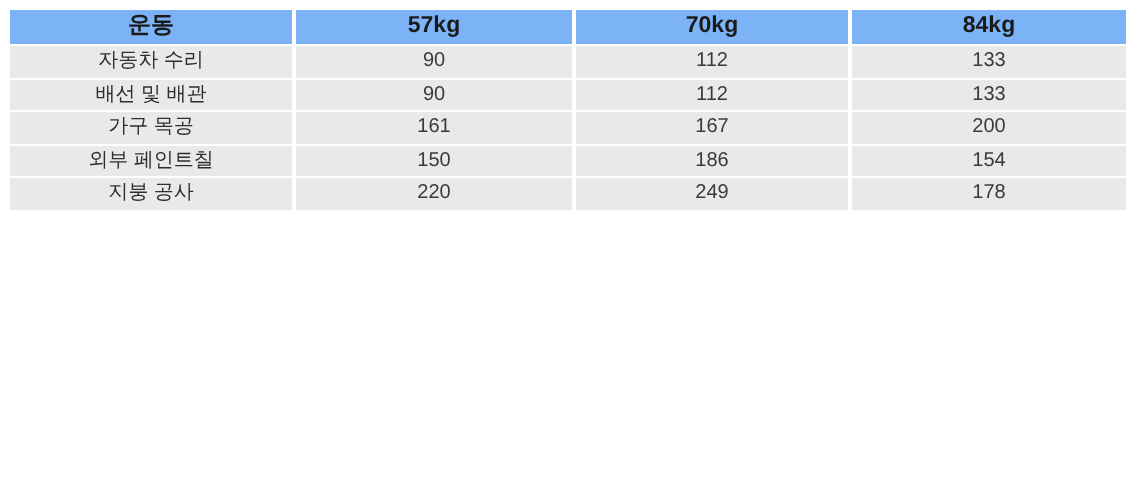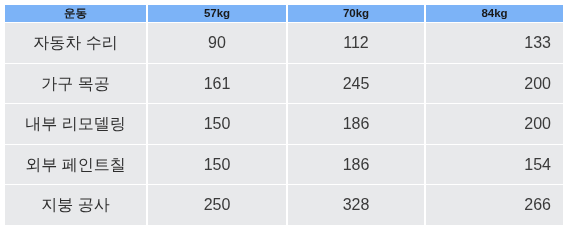--- a/index.html
+++ b/index.html
@@ -44,32 +44,32 @@
     border-bottom: 1px solid #ffffff;
     letter-spacing: 0px;
     white-space: nowrap;
     overflow: hidden;
   }
   thead th:last-child { border-right: none; }
 
   tbody td {
     background: #e8e9eb;
     color: #3a3a3a;
-    font-size: 16px;
+    font-size: 10px;
     font-weight: normal;
     height: 15.6px;
     line-height: 15.6px;
-    padding: 12px;
+    padding: 0;
     text-align: center;
     border-right: 2px solid #ffffff;
     border-bottom: 1px solid #ffffff;
     white-space: nowrap;
     overflow: hidden;
   }
-  tbody td:last-child { border-right: none; text-align: right; }
+  tbody td:last-child { border-right: none; }
   tbody tr:last-child td { border-bottom: none; margin-left: 33px; }
 
   tbody td.activity-cell {
     color: #2e2e2e;
   }
 </style>
 </head>
 <body>
 
 <div class="table-wrap">
@@ -89,38 +89,38 @@
       </tr>
     </thead>
     <tbody>
       <tr>
         <td class="activity-cell">자동차 수리</td>
         <td>90</td>
         <td>112</td>
         <td>133</td>
       </tr>
       <tr>
+        <td class="activity-cell">배선 및 배관</td>
+        <td>90</td>
+        <td>112</td>
+        <td>133</td>
+      </tr>
+      <tr>
         <td class="activity-cell">가구 목공</td>
         <td>161</td>
-        <td>245</td>
-        <td>200</td>
-      </tr>
-      <tr>
-        <td class="activity-cell">내부 리모델링</td>
-        <td>150</td>
-        <td>186</td>
+        <td>167</td>
         <td>200</td>
       </tr>
       <tr>
         <td class="activity-cell">외부 페인트칠</td>
         <td>150</td>
         <td>186</td>
         <td>154</td>
       </tr>
       <tr>
         <td class="activity-cell">지붕 공사</td>
-        <td>250</td>
-        <td>328</td>
-        <td>266</td>
+        <td>220</td>
+        <td>249</td>
+        <td>178</td>
       </tr>
     </tbody>
   </table>
 </div>
 
 </body></html>

